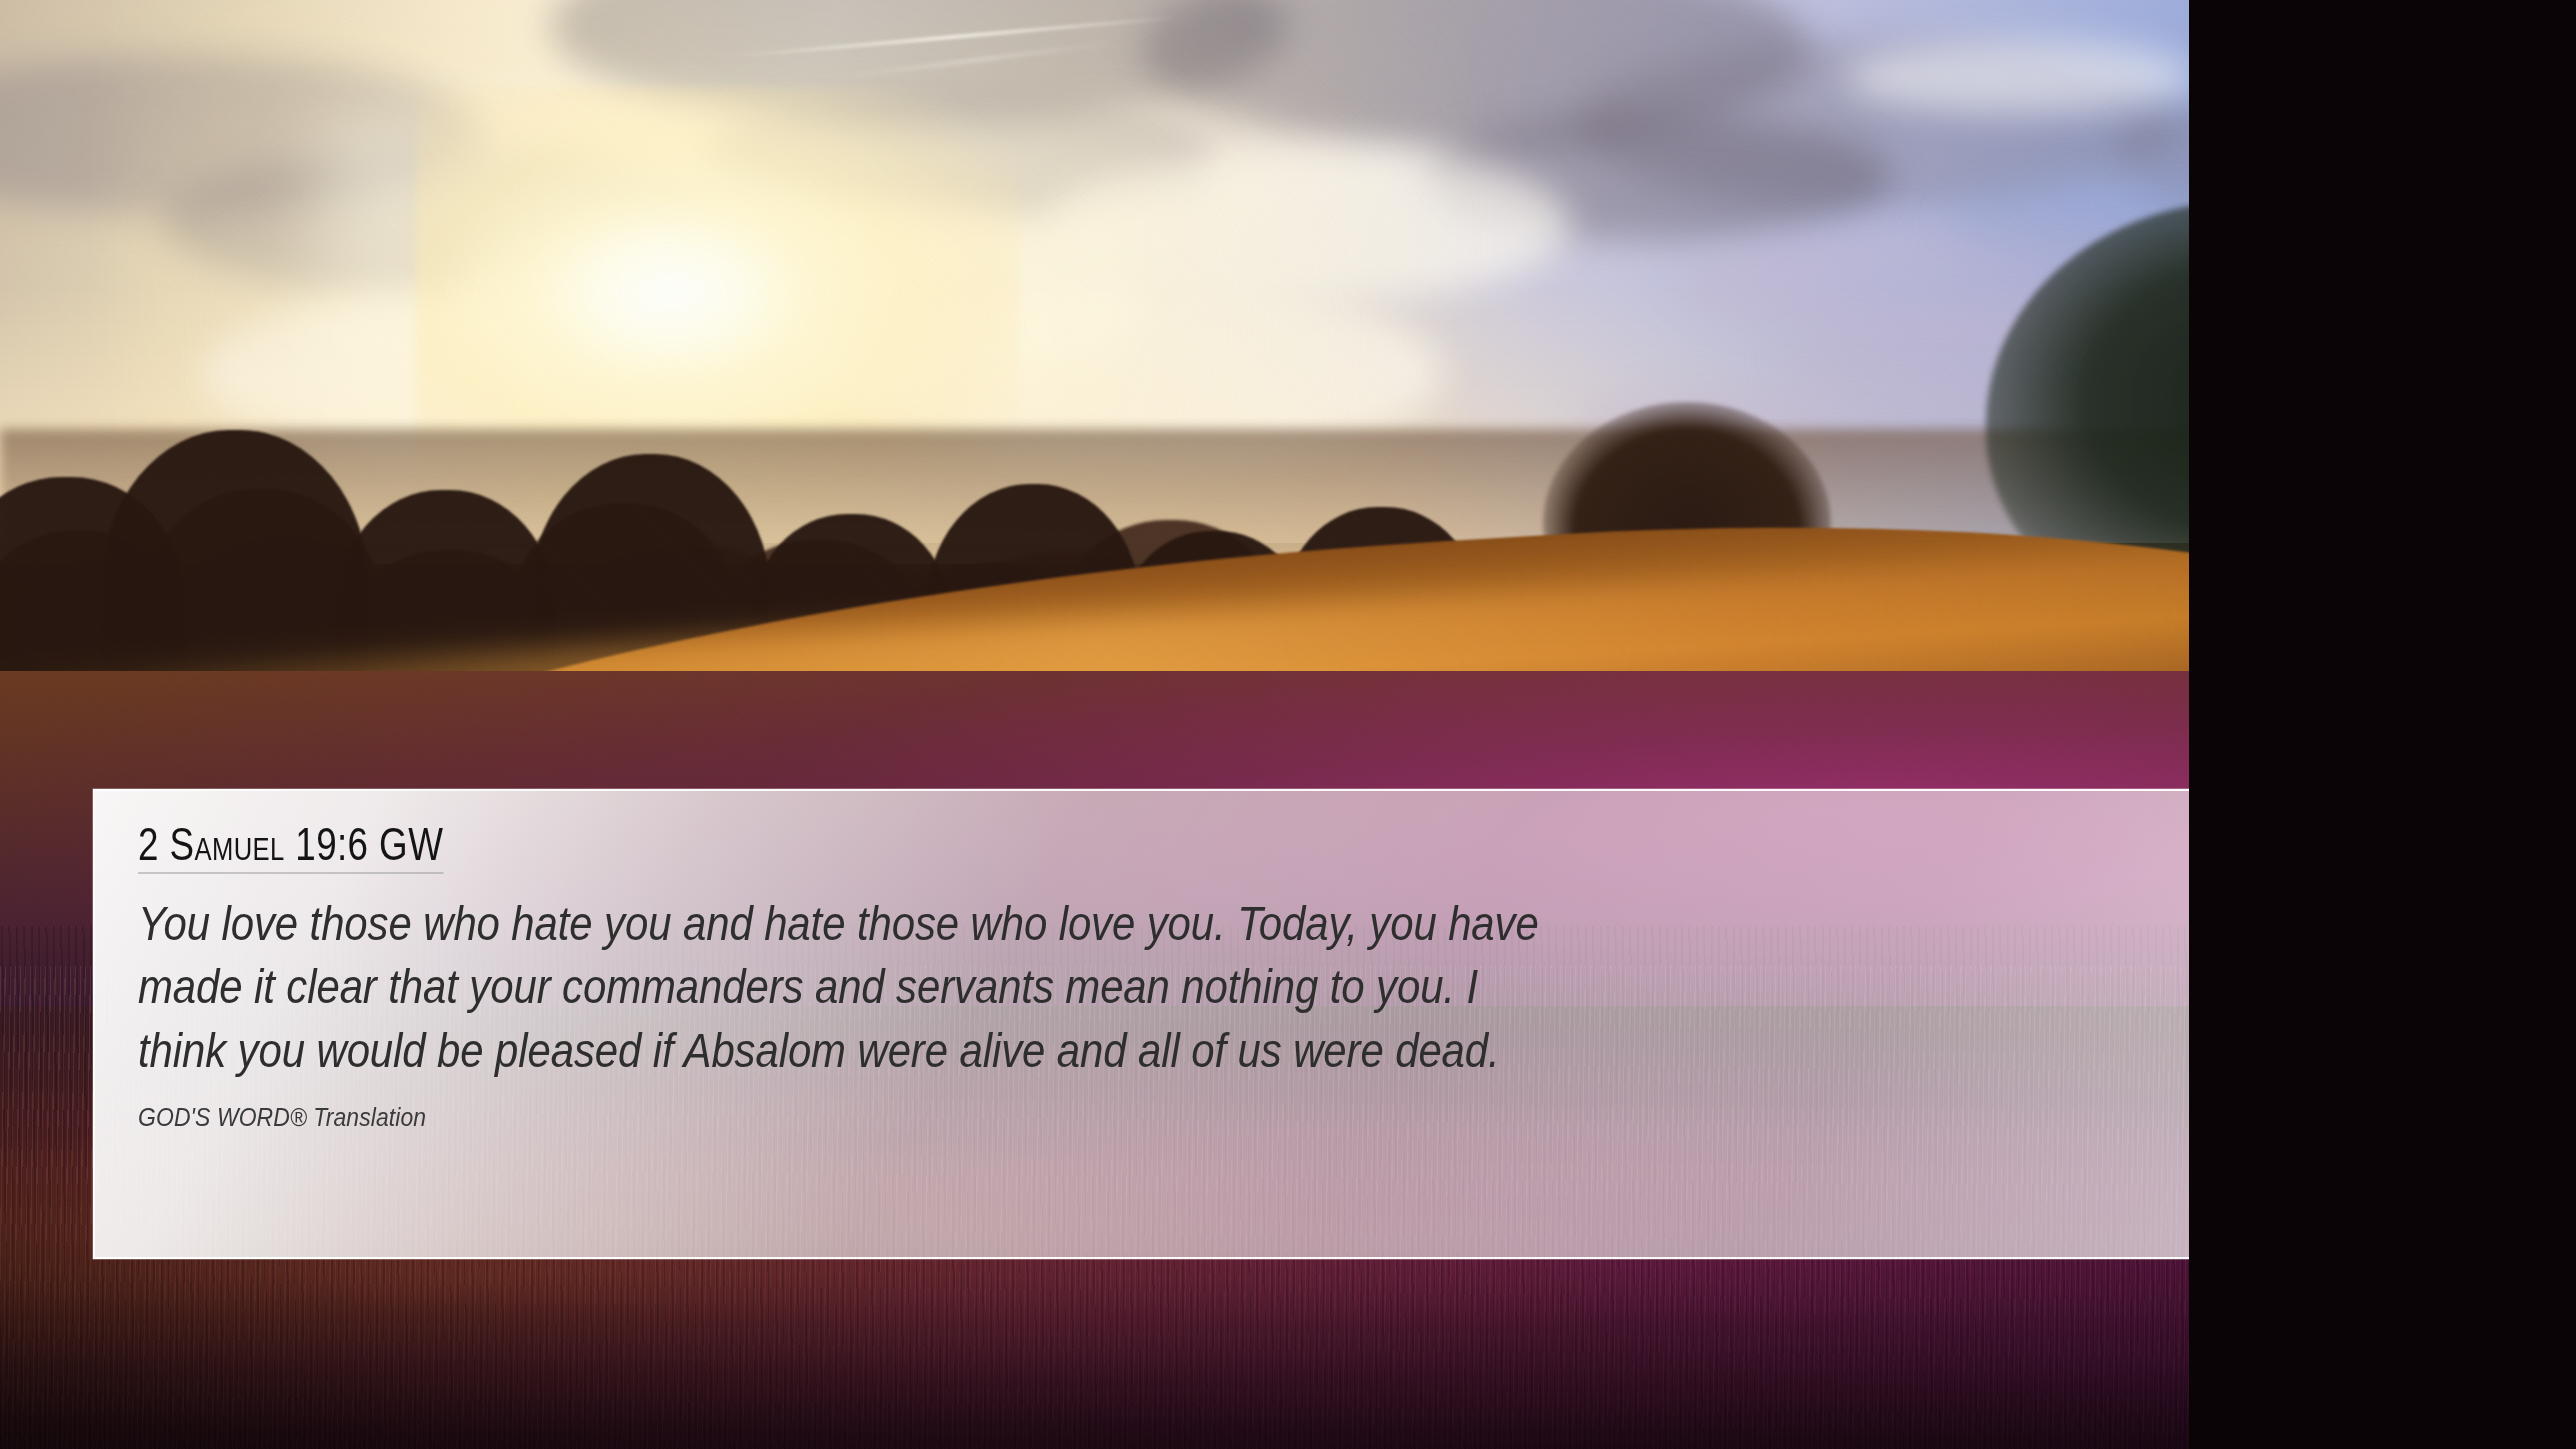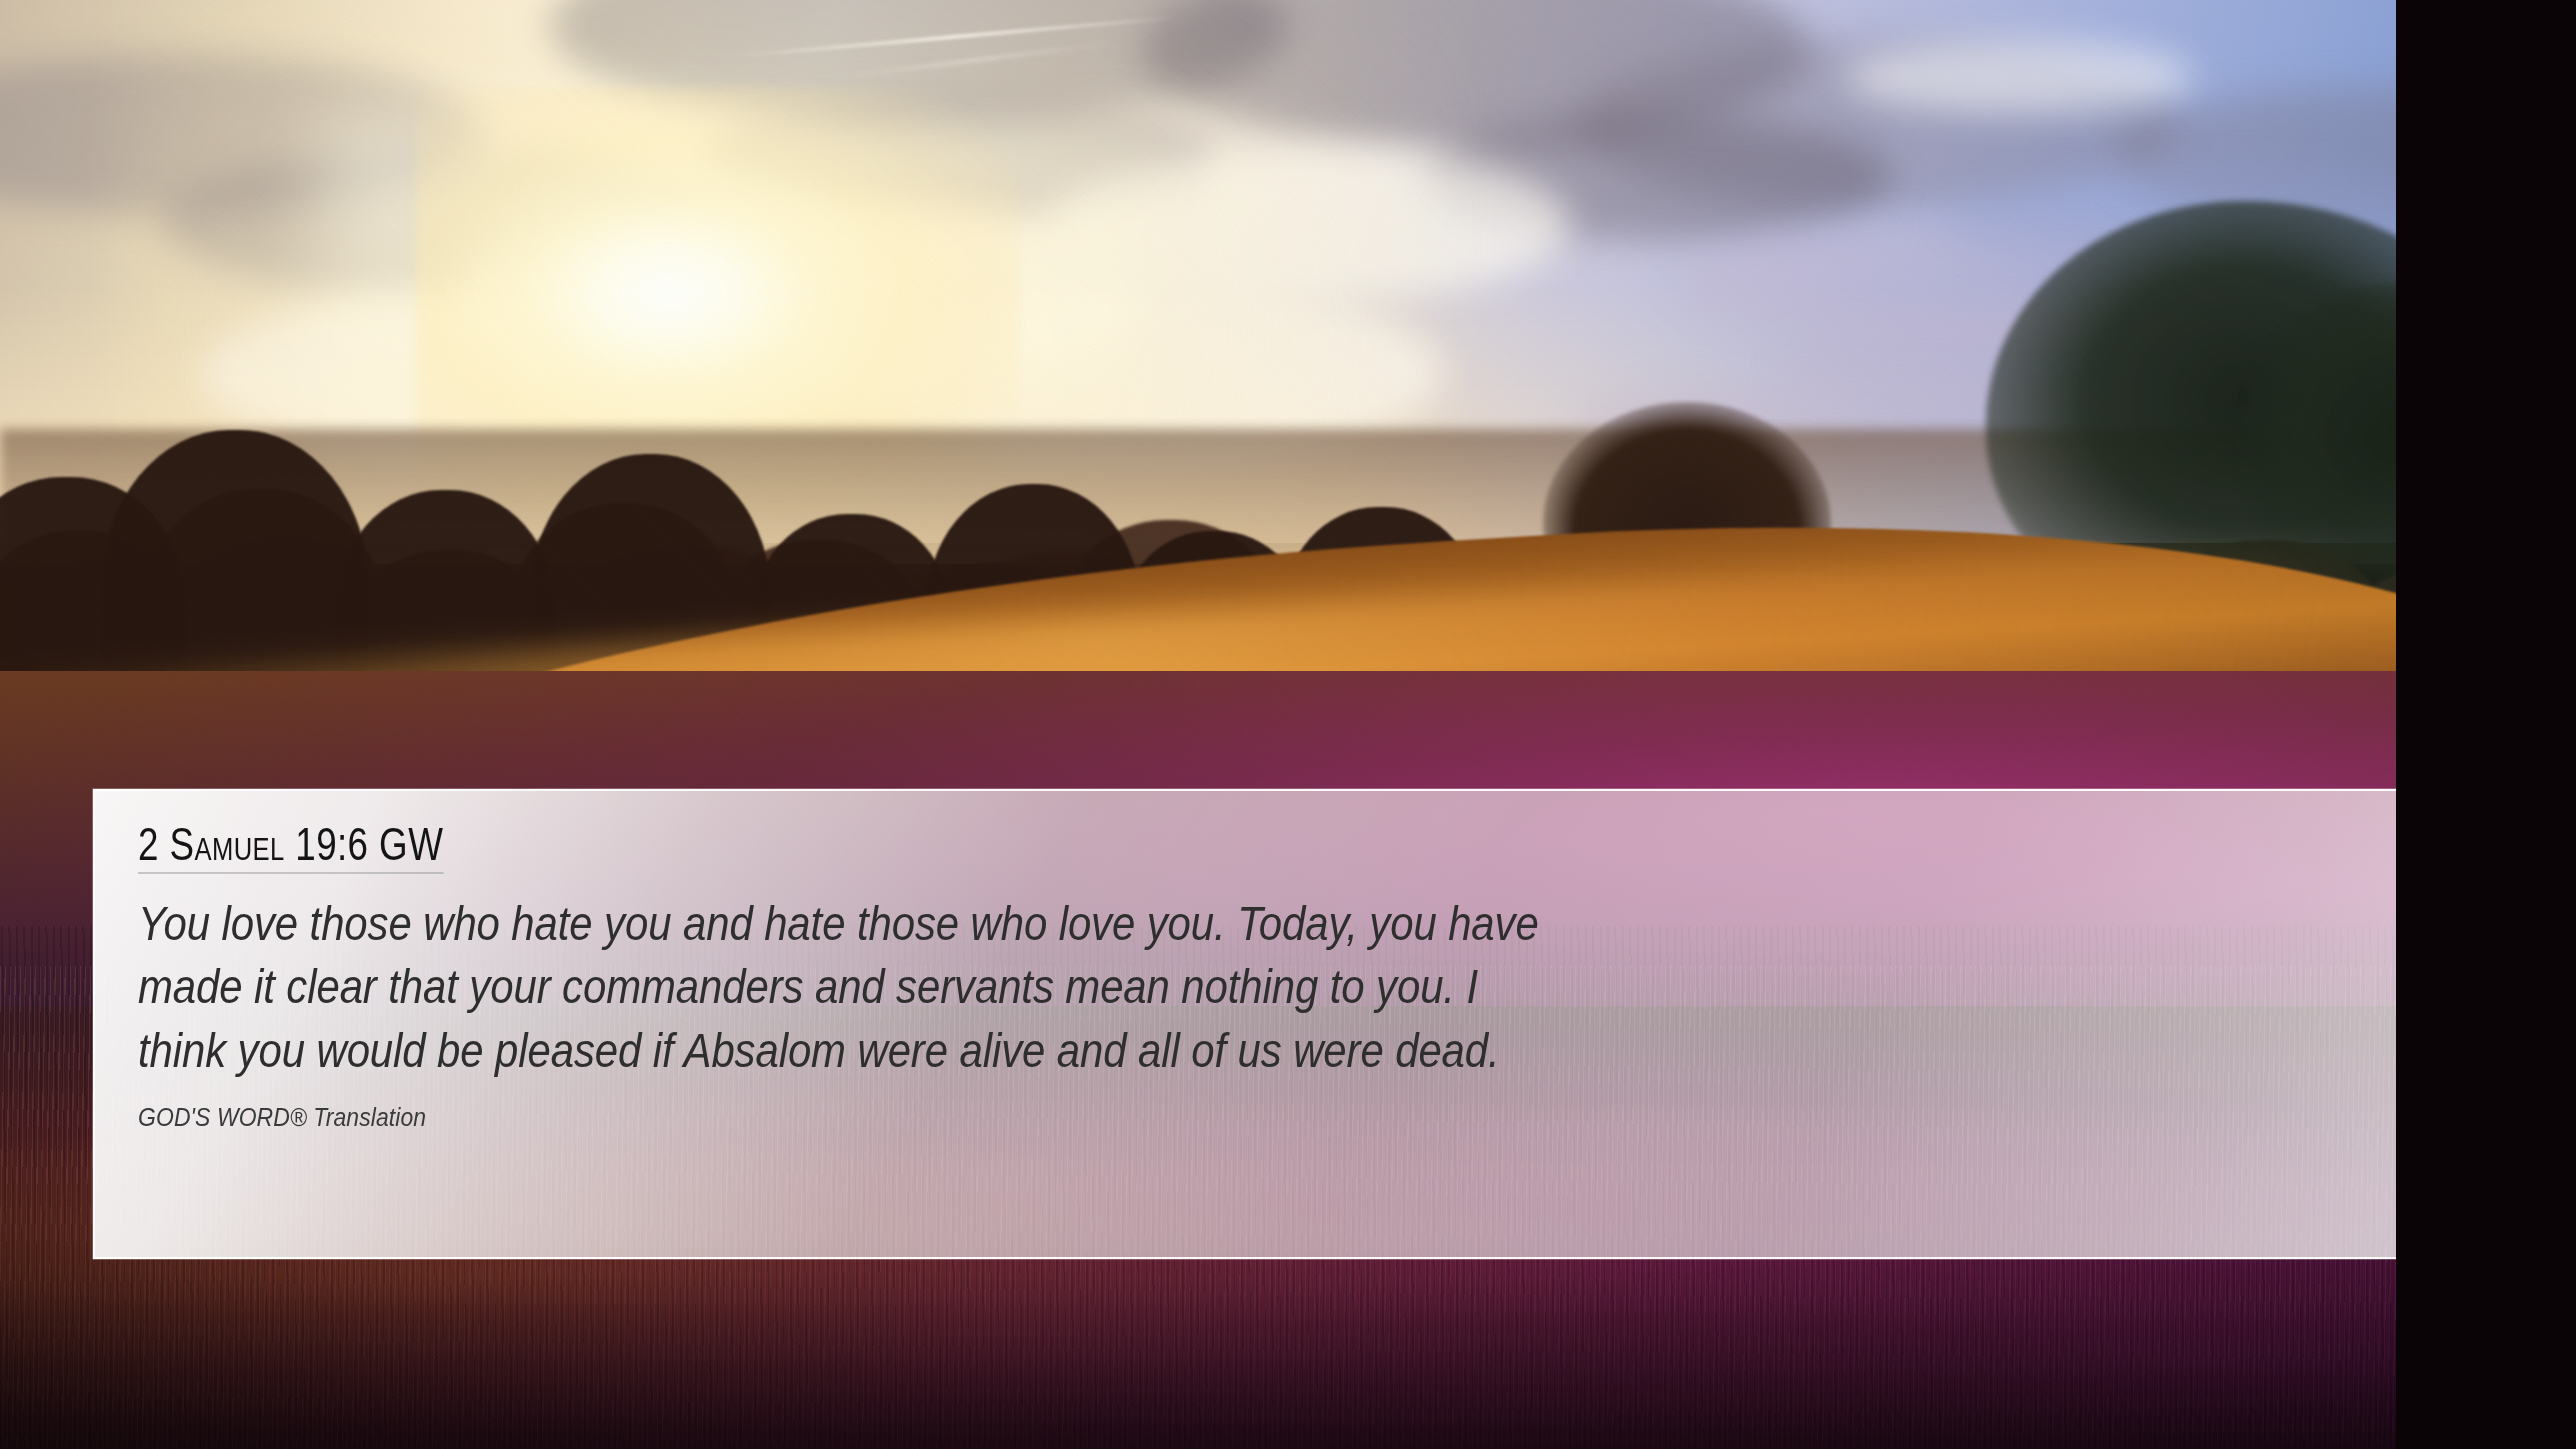--- a/index.html
+++ b/index.html
@@ -5,21 +5,21 @@
 <style>
   * { margin:0; padding:0; box-sizing:border-box; }
   html,body{
     width:2576px; height:1449px; overflow:hidden;
     background:#0a0406;
     font-family:"Liberation Sans", sans-serif;
   }
 
   #stage{
     position:relative;
-    width:2396px; height:1449px;
+    width:2189px; height:1449px;
     overflow:hidden;
   }
 
   
   .scene{ position:absolute; inset:0; }
 
   
   .sky{
     position:absolute; left:0; top:0; width:2576px; height:543px;
     background:

